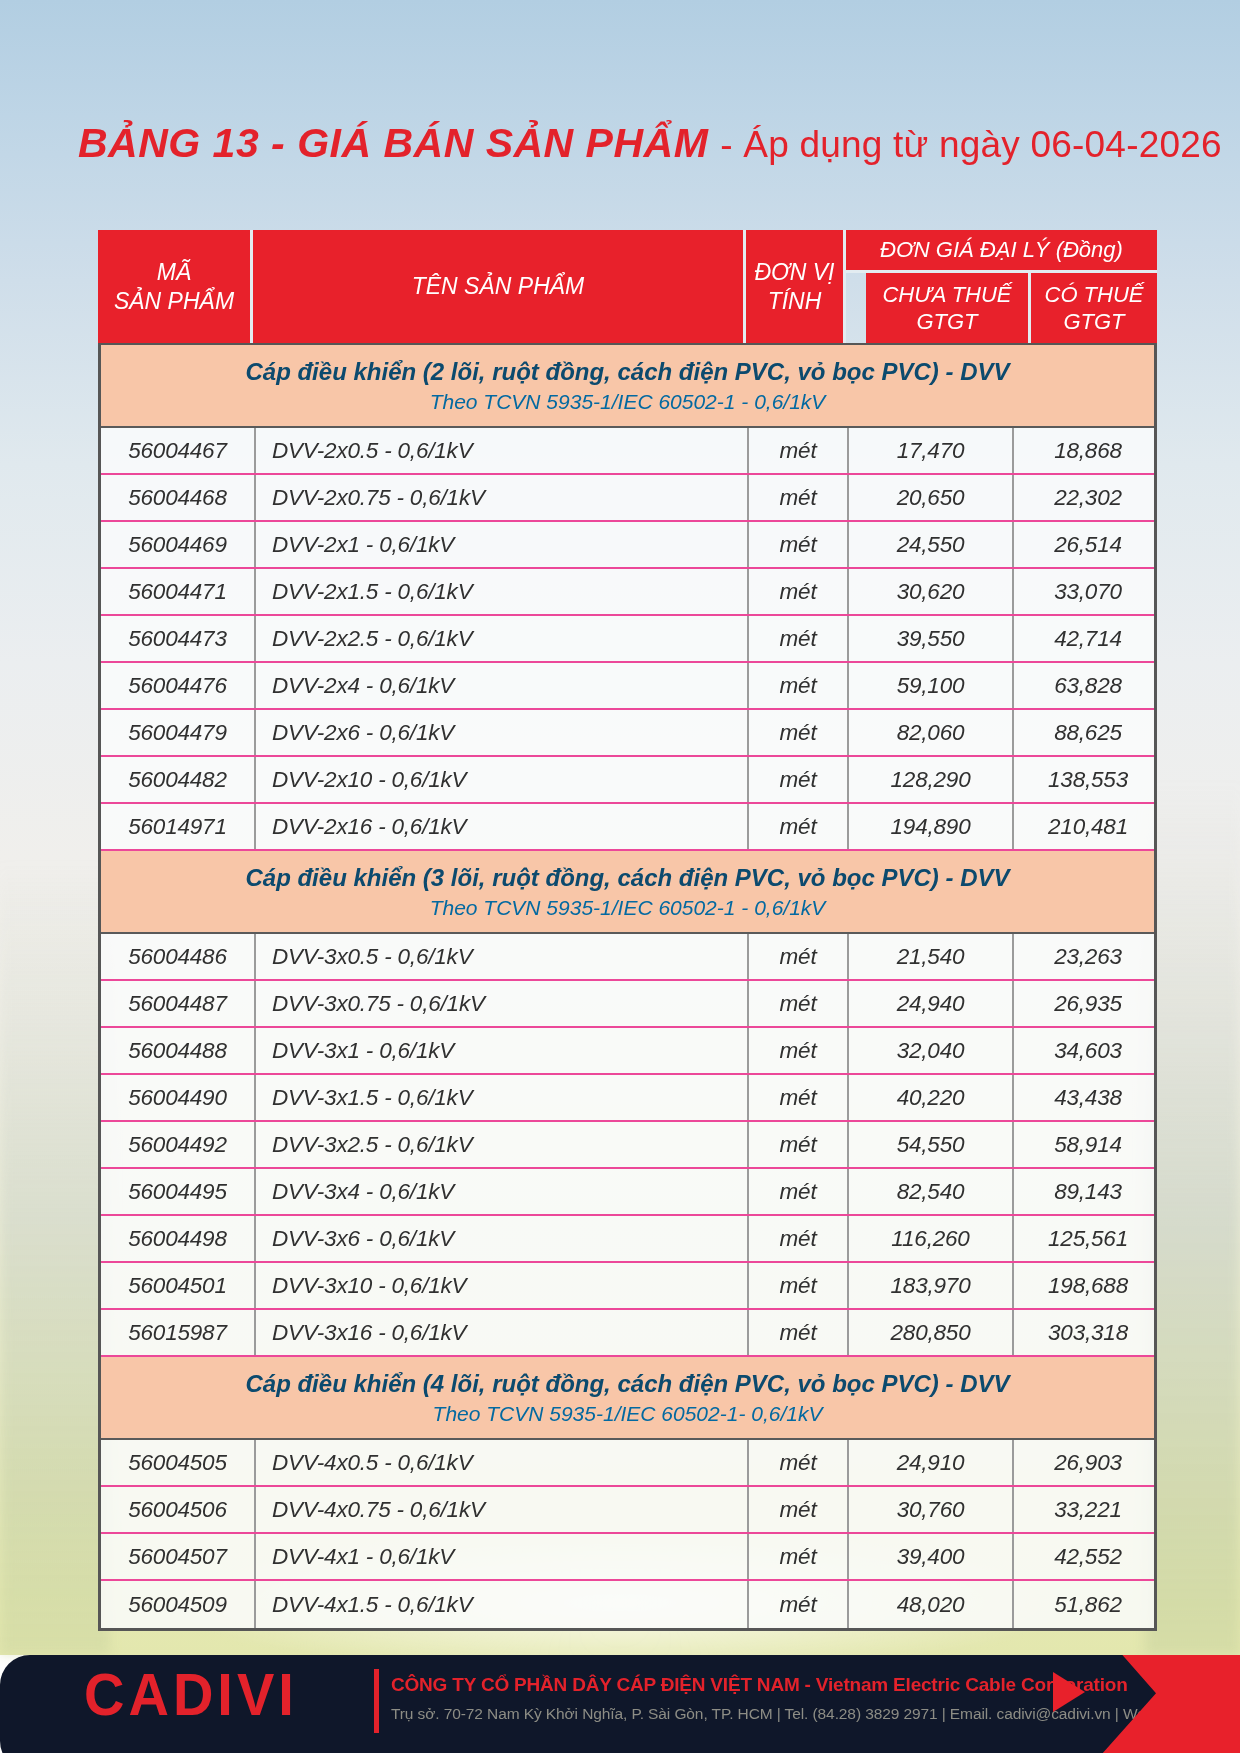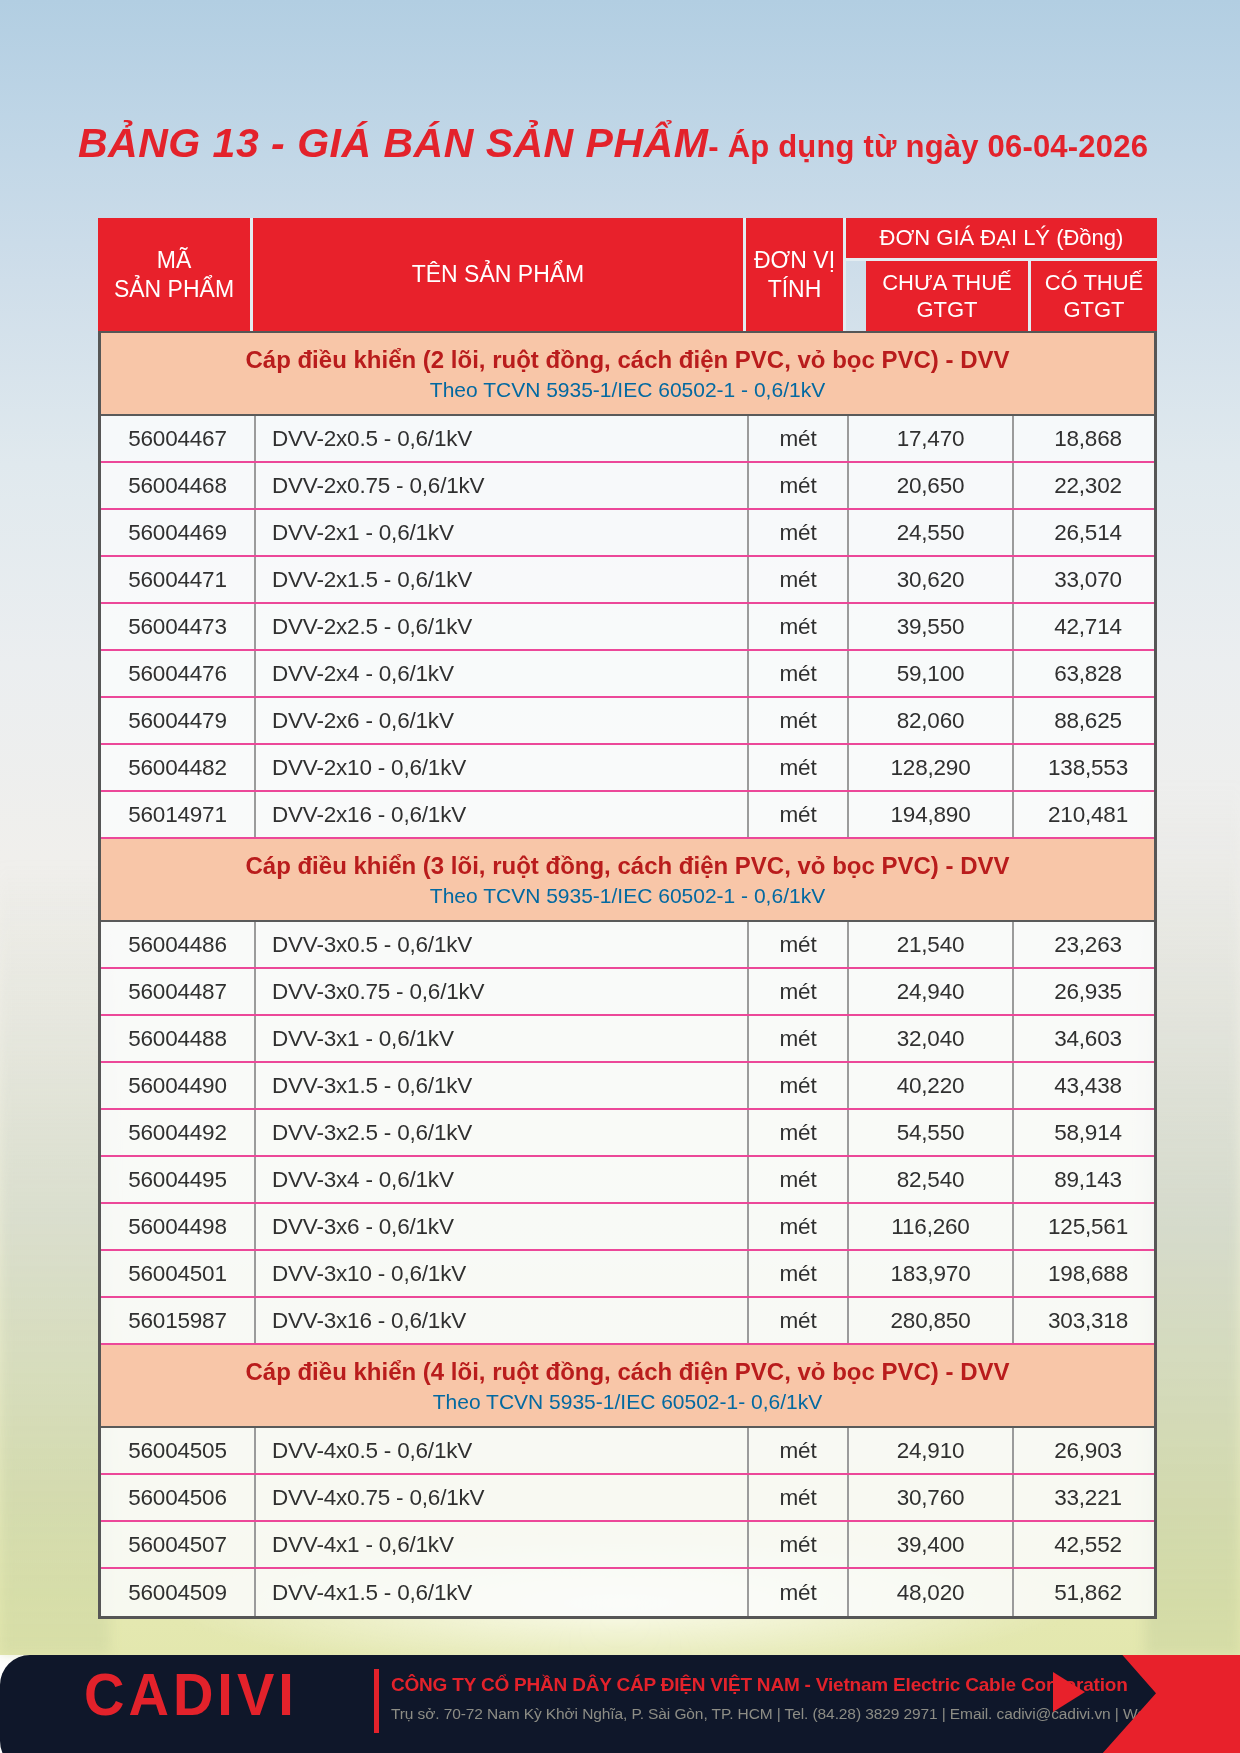--- a/index.html
+++ b/index.html
@@ -30,23 +30,23 @@
     position:absolute;left:120px;top:1540px;width:1000px;height:140px;
     background:radial-gradient(ellipse at 50% 45%, rgba(255,255,248,0.85) 0%, rgba(255,255,248,0) 65%);
     filter:blur(4px);
   }
   
   .title{
     position:absolute;left:78px;top:120px;margin:0;white-space:nowrap;
     display:flex;align-items:baseline;color:#e3222b;
   }
   .title .main{font-size:41px;font-weight:bold;letter-spacing:0.5px;font-style:italic;}
-  .title .suffix{font-size:31px;font-weight:bold;letter-spacing:0.2px;}
+  .title .suffix{font-size:37px;font-weight:normal;margin-left:12px;letter-spacing:0.2px;}
   
-  .ptable{position:absolute;left:98px;top:218px;width:1059px;}
+  .ptable{position:absolute;left:98px;top:230px;width:1059px;font-style:italic;}
   .thead{display:grid;grid-template-columns:155px 493px 100px 1fr;height:113px;}
   .hcell{
     background:#e8212b;color:#ffffff;display:flex;flex-direction:column;
     align-items:center;justify-content:center;text-align:center;
     font-size:23px;line-height:1.25;white-space:pre-line;
     border-right:3px solid #e3ecf1;box-sizing:border-box;
   }
   .hgroup{display:flex;flex-direction:column;}
   .hgroup .h-span{height:43px;border-right:none;border-bottom:3px solid #e3ecf1;font-size:22px;}
   .hsub{display:grid;grid-template-columns:165px 1fr;flex:1;margin-left:20px;}
@@ -54,21 +54,21 @@
   .hcell.last{border-right:none;}
   .tbody{
     border:3px solid #565656;border-top:2px solid #565656;box-sizing:border-box;
   }
   .band{
     background:#f8c6a8;height:83px;box-sizing:border-box;
     display:flex;flex-direction:column;align-items:center;justify-content:center;
     border-bottom:2px solid #5a5a5a;text-align:center;
   }
   .band + .row{border-top:0;}
-  .band .band-title{font-size:24px;font-weight:bold;color:#b91c1c;line-height:1.35;}
+  .band .band-title{font-size:24px;font-weight:bold;color:#0c4a6e;line-height:1.35;}
   .band .band-sub{font-size:21px;color:#0369a1;line-height:1.3;}
   .row{
     display:grid;grid-template-columns:155px 493px 100px 165px 1fr;
     height:47px;box-sizing:border-box;
     background:rgba(250,251,251,0.85);
     border-bottom:2px solid #ec4899;
   }
   .row:last-child{border-bottom:none;}
   .cell{
     display:flex;align-items:center;justify-content:center;

